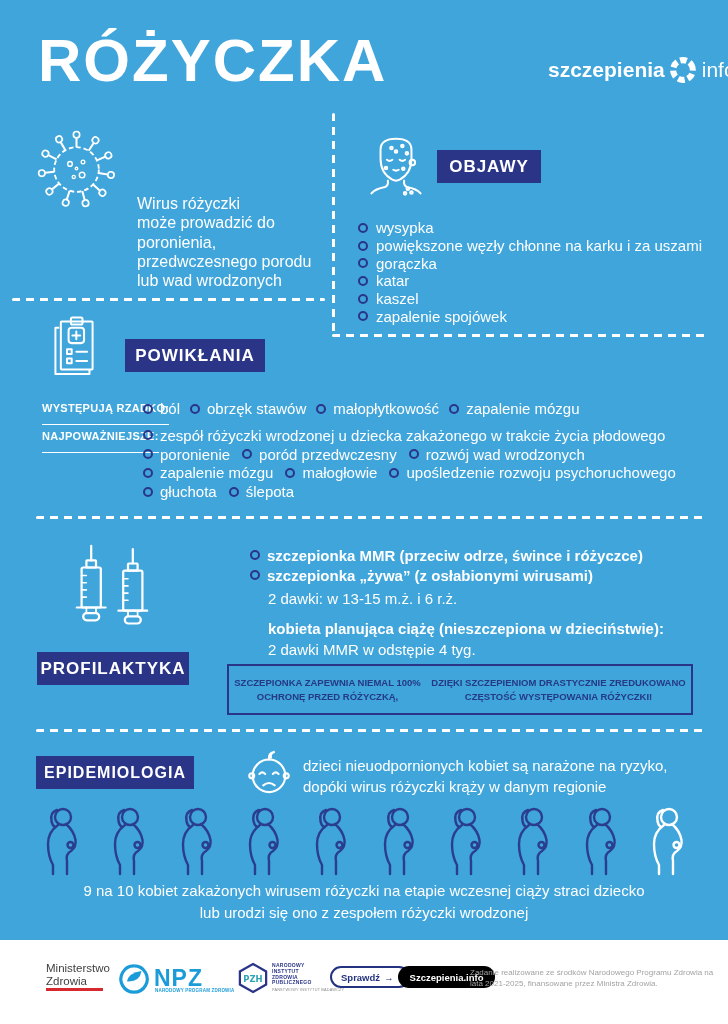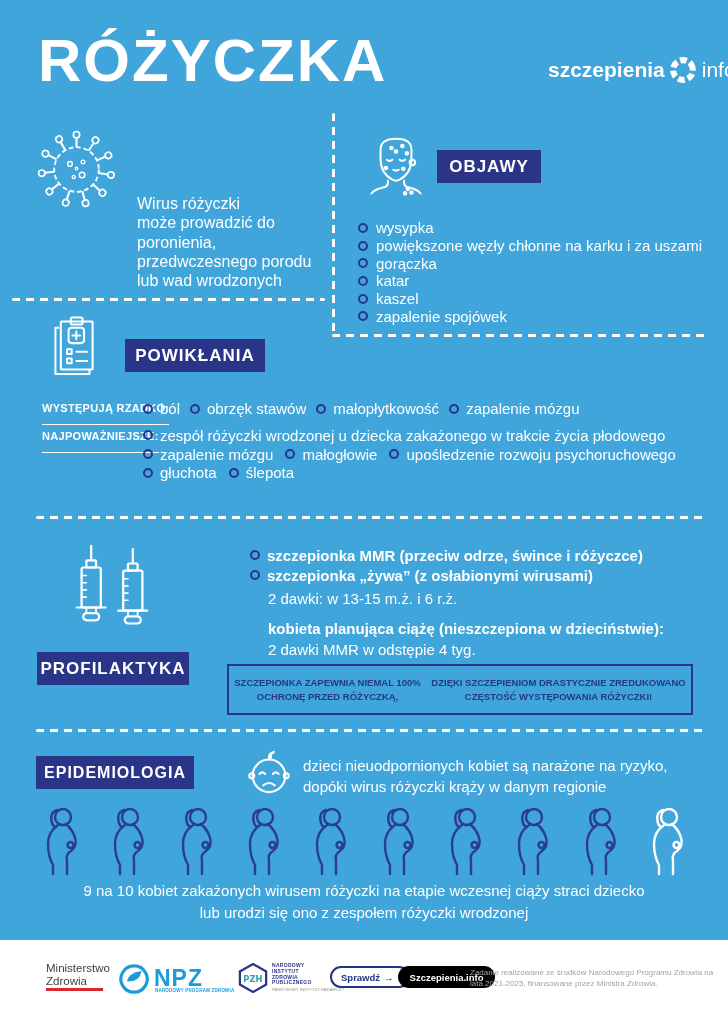--- a/index.html
+++ b/index.html
@@ -193,20 +193,34 @@
   <div class="abs" style="left:143px;top:426px;">
     <div class="srow">
       <span class="it">
           <span class="b"></span>
           <span>zespół różyczki wrodzonej u dziecka zakażonego w trakcie życia płodowego</span>
         </span>
     </div>
     <div class="srow">
       <span class="it">
           <span class="b"></span>
+          <span>poronienie</span>
+        </span>
+      <span class="it">
+          <span class="b"></span>
+          <span>poród przedwczesny</span>
+        </span>
+      <span class="it">
+          <span class="b"></span>
+          <span>rozwój wad wrodzonych</span>
+        </span>
+    </div>
+    <div class="srow">
+      <span class="it">
+          <span class="b"></span>
           <span>zapalenie mózgu</span>
         </span>
       <span class="it">
           <span class="b"></span>
           <span>małogłowie</span>
         </span>
       <span class="it">
           <span class="b"></span>
           <span>upośledzenie rozwoju psychoruchowego</span>
         </span>

